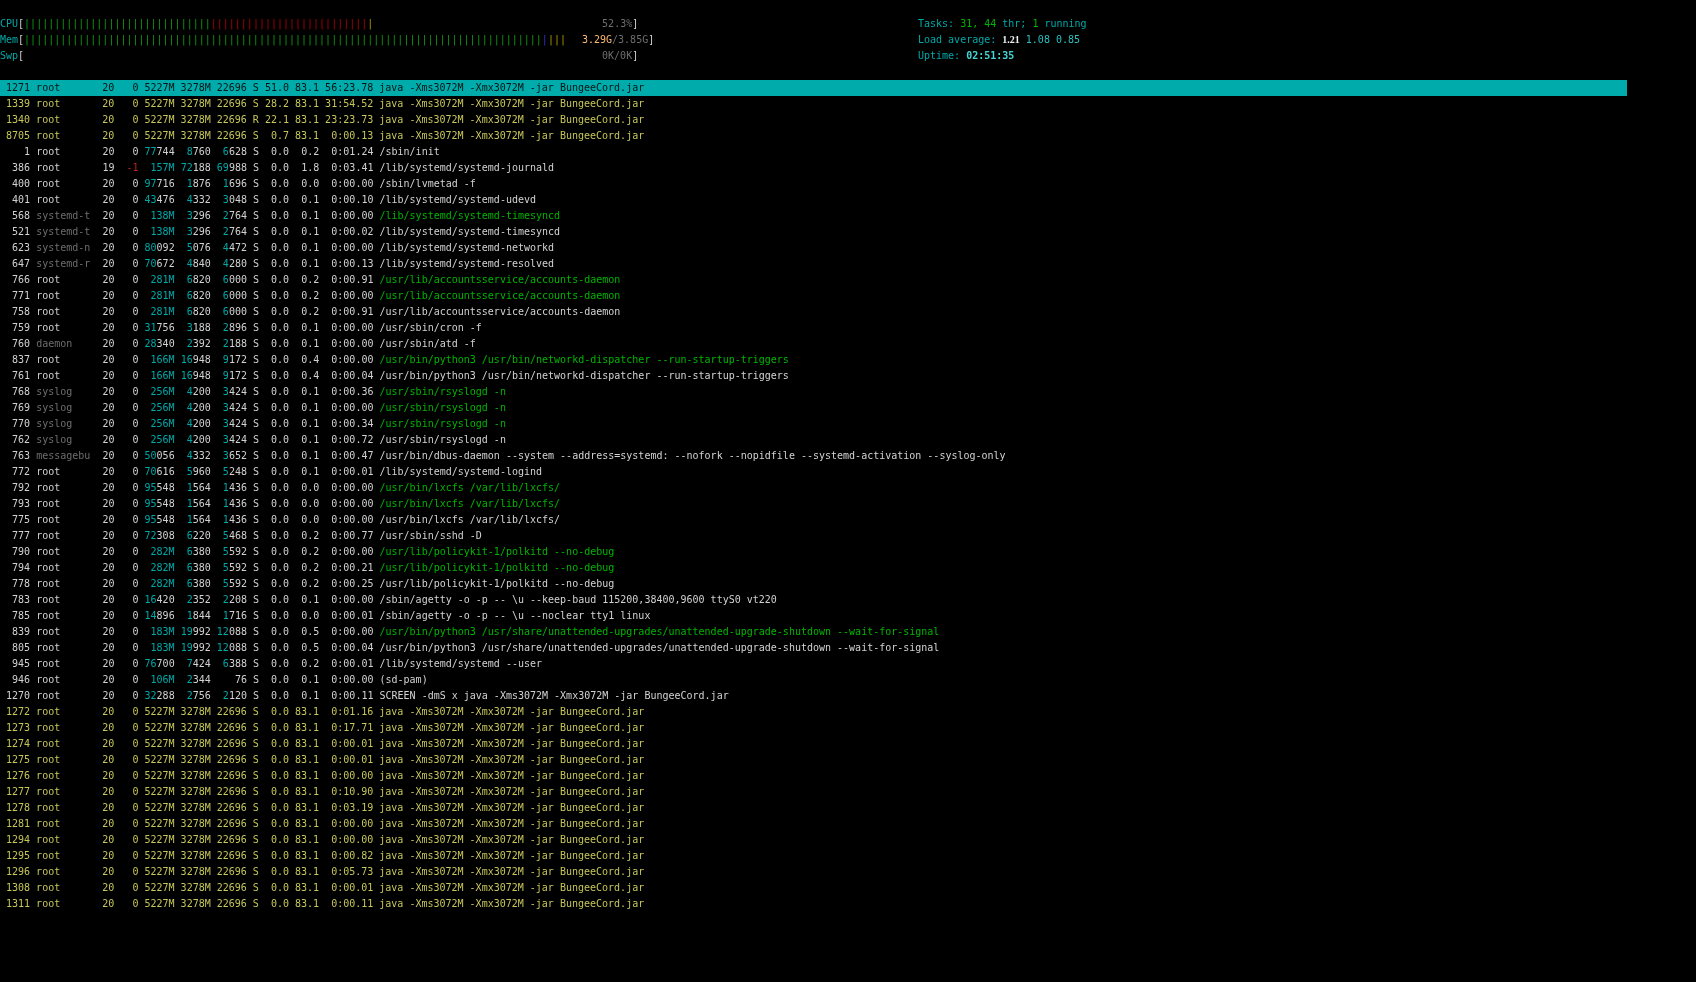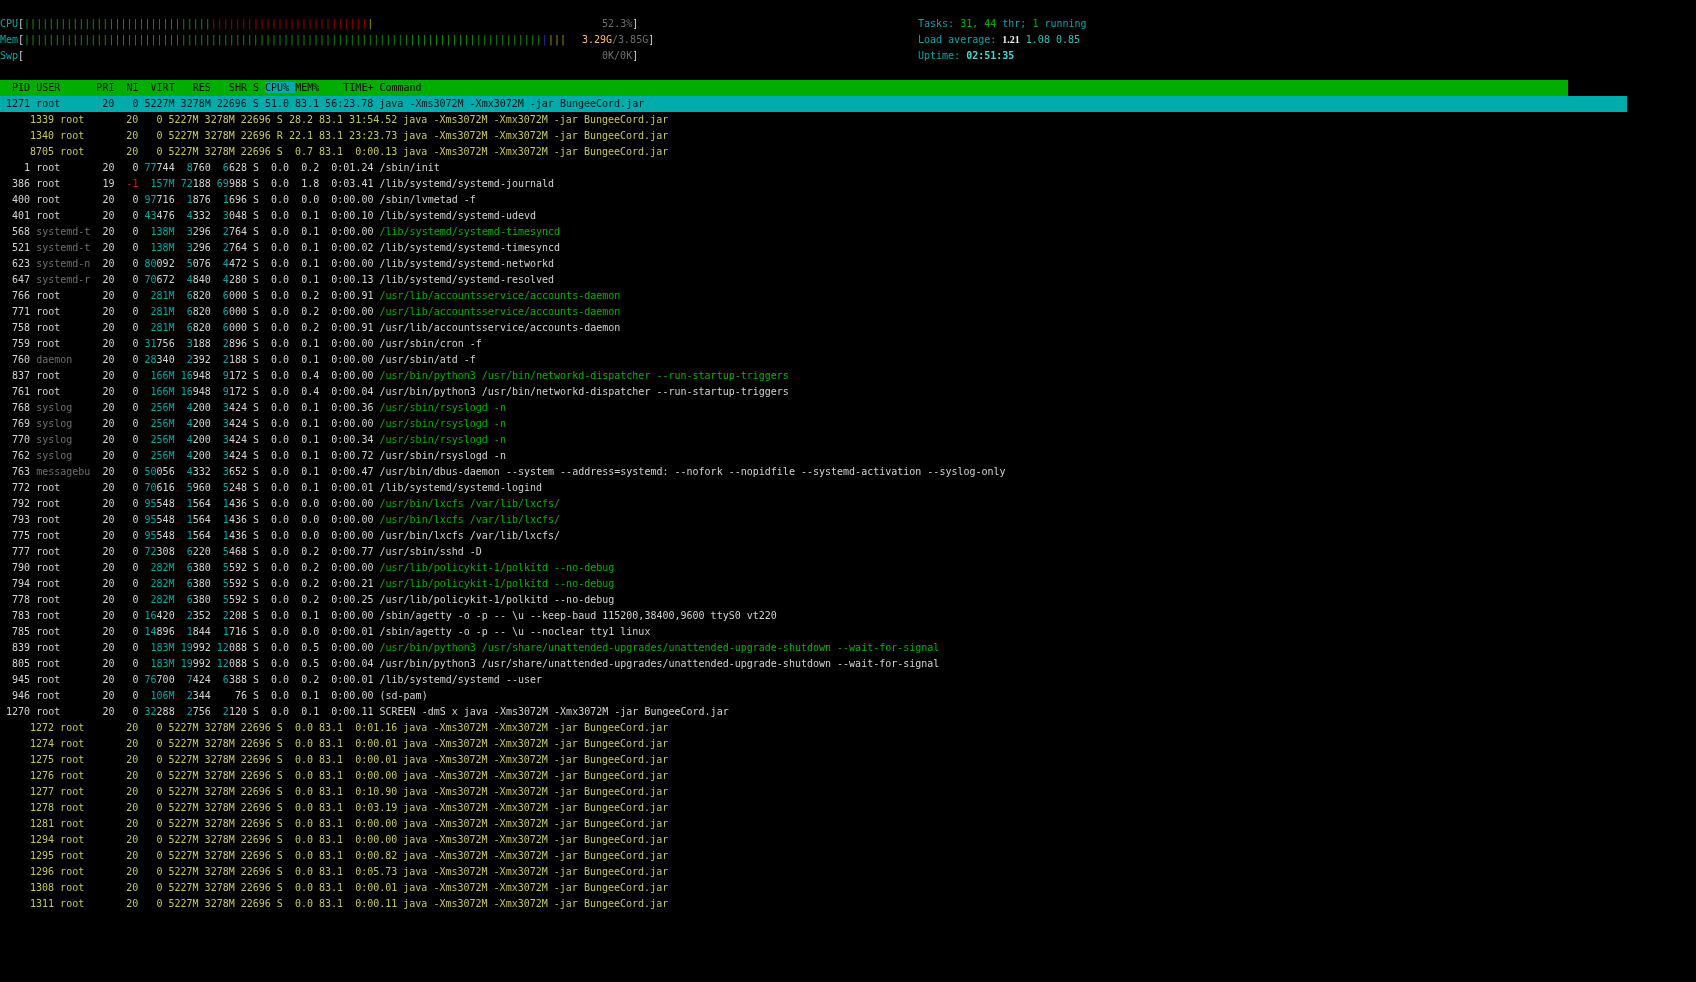--- a/index.html
+++ b/index.html
@@ -24,40 +24,39 @@
   .c-cy2{color:#2fbfbf;}
   .t-grn{color:#0f9b0f;}
   .t-red{color:#b00000;}
   .t-yel{color:#a99a00;}
   .t-blu{color:#3333cc;}
   .hdr{background:#00ad00;color:#0a0a0a;width:1568px;}
   .sorthdr{background:#00abab;}
   .row{width:1627px;}
   .sel{background:#00abab;}
   .sel .ln{color:#001414;}
-  .tag .ln{color:#c6c65a;padding-left:24px;}
+  .tag .ln{color:#c6c65a;}
 </style>
 </head>
 <body>
 
 <div class="screen">
   <div class="meters" id="meters">
       <div class="line"><span class="c-lbl">CPU</span><span class="c-txt">[</span><span class="t-grn">|||||||||||||||||||||||||||||||</span><span class="t-red">||||||||||||||||||||||||||</span><span class="t-yel">|</span>                                      <span class="c-dim">52.3%</span><span class="c-txt">]</span></div>
       <div class="line"><span class="c-lbl">Mem</span><span class="c-txt">[</span><span class="t-grn">||||||||||||||||||||||||||||||||||||||||||||||||||||||||||||||||||||||||||||||||||||||</span><span class="t-blu">|</span><span class="t-yel">|||</span><span class="c-yel">3.29G</span><span class="c-dim">/3.85G</span><span class="c-txt">]</span></div>
       <div class="line"><span class="c-lbl">Swp</span><span class="c-txt">[</span>                                                                                                <span class="c-dim">0K/0K</span><span class="c-txt">]</span></div>
     </div>
 
   <div class="sideinfo">
     <div class="line"><span class="c-lbl">Tasks: </span><span class="c-grn">31, 44</span><span class="c-lbl"> thr; </span><span class="c-grn">1</span><span class="c-lbl"> running</span></div>
     <div class="line"><span class="c-lbl">Load average: </span><span class="c-wht">1.21</span><span class="c-cy2"> 1.08 0.85</span></div>
     <div class="line"><span class="c-lbl">Uptime: </span><span class="c-bcy">02:51:35</span></div>
   </div>
 
   <div class="ptable" id="ptable">
-      <div class="line hdr"><span>  PID</span> <span>USER     </span> <span>PRI</span> <span> NI</span> <span> VIRT</span> <span>  RES</span> <span>  SHR</span> <span>S</span> <span class="sorthdr">CPU% </span><span>MEM%</span> <span>   TIME+</span> <span>Command</span></div>
       <div class="line row sel"><span class="ln"> 1271 root       20   0 5227M 3278M 22696 S 51.0 83.1 56:23.78 java -Xms3072M -Xmx3072M -jar BungeeCord.jar</span></div>
       <div class="line row tag"><span class="ln"> 1339 root       20   0 5227M 3278M 22696 S 28.2 83.1 31:54.52 java -Xms3072M -Xmx3072M -jar BungeeCord.jar</span></div>
       <div class="line row tag"><span class="ln"> 1340 root       20   0 5227M 3278M 22696 R 22.1 83.1 23:23.73 java -Xms3072M -Xmx3072M -jar BungeeCord.jar</span></div>
       <div class="line row tag"><span class="ln"> 8705 root       20   0 5227M 3278M 22696 S  0.7 83.1  0:00.13 java -Xms3072M -Xmx3072M -jar BungeeCord.jar</span></div>
       <div class="line row"><span class="c-txt">    1</span> <span class="c-txt">root     </span> <span class="c-txt"> 20</span> <span class="c-txt">  0</span> <span class="c-cyn">77</span><span class="c-txt">744</span>  <span class="c-cyn">8</span><span class="c-txt">760</span>  <span class="c-cyn">6</span><span class="c-txt">628</span> <span class="c-txt">S</span> <span class="c-txt"> 0.0</span> <span class="c-txt"> 0.2</span> <span class="c-txt"> 0:01.24</span> <span class="c-txt">/sbin/init</span></div>
       <div class="line row"><span class="c-txt">  386</span> <span class="c-txt">root     </span> <span class="c-txt"> 19</span> <span class="c-red"> -1</span>  <span class="c-cyn">157M</span> <span class="c-cyn">72</span><span class="c-txt">188</span> <span class="c-cyn">69</span><span class="c-txt">988</span> <span class="c-txt">S</span> <span class="c-txt"> 0.0</span> <span class="c-txt"> 1.8</span> <span class="c-txt"> 0:03.41</span> <span class="c-txt">/lib/systemd/systemd-journald</span></div>
       <div class="line row"><span class="c-txt">  400</span> <span class="c-txt">root     </span> <span class="c-txt"> 20</span> <span class="c-txt">  0</span> <span class="c-cyn">97</span><span class="c-txt">716</span>  <span class="c-cyn">1</span><span class="c-txt">876</span>  <span class="c-cyn">1</span><span class="c-txt">696</span> <span class="c-txt">S</span> <span class="c-txt"> 0.0</span> <span class="c-txt"> 0.0</span> <span class="c-txt"> 0:00.00</span> <span class="c-txt">/sbin/lvmetad -f</span></div>
       <div class="line row"><span class="c-txt">  401</span> <span class="c-txt">root     </span> <span class="c-txt"> 20</span> <span class="c-txt">  0</span> <span class="c-cyn">43</span><span class="c-txt">476</span>  <span class="c-cyn">4</span><span class="c-txt">332</span>  <span class="c-cyn">3</span><span class="c-txt">048</span> <span class="c-txt">S</span> <span class="c-txt"> 0.0</span> <span class="c-txt"> 0.1</span> <span class="c-txt"> 0:00.10</span> <span class="c-txt">/lib/systemd/systemd-udevd</span></div>
       <div class="line row"><span class="c-txt">  568</span> <span class="c-dim">systemd-t</span> <span class="c-txt"> 20</span> <span class="c-txt">  0</span>  <span class="c-cyn">138M</span>  <span class="c-cyn">3</span><span class="c-txt">296</span>  <span class="c-cyn">2</span><span class="c-txt">764</span> <span class="c-txt">S</span> <span class="c-txt"> 0.0</span> <span class="c-txt"> 0.1</span> <span class="c-txt"> 0:00.00</span> <span class="c-grn">/lib/systemd/systemd-timesyncd</span></div>
       <div class="line row"><span class="c-txt">  521</span> <span class="c-dim">systemd-t</span> <span class="c-txt"> 20</span> <span class="c-txt">  0</span>  <span class="c-cyn">138M</span>  <span class="c-cyn">3</span><span class="c-txt">296</span>  <span class="c-cyn">2</span><span class="c-txt">764</span> <span class="c-txt">S</span> <span class="c-txt"> 0.0</span> <span class="c-txt"> 0.1</span> <span class="c-txt"> 0:00.02</span> <span class="c-txt">/lib/systemd/systemd-timesyncd</span></div>
@@ -84,20 +83,21 @@
       <div class="line row"><span class="c-txt">  794</span> <span class="c-txt">root     </span> <span class="c-txt"> 20</span> <span class="c-txt">  0</span>  <span class="c-cyn">282M</span>  <span class="c-cyn">6</span><span class="c-txt">380</span>  <span class="c-cyn">5</span><span class="c-txt">592</span> <span class="c-txt">S</span> <span class="c-txt"> 0.0</span> <span class="c-txt"> 0.2</span> <span class="c-txt"> 0:00.21</span> <span class="c-grn">/usr/lib/policykit-1/polkitd --no-debug</span></div>
       <div class="line row"><span class="c-txt">  778</span> <span class="c-txt">root     </span> <span class="c-txt"> 20</span> <span class="c-txt">  0</span>  <span class="c-cyn">282M</span>  <span class="c-cyn">6</span><span class="c-txt">380</span>  <span class="c-cyn">5</span><span class="c-txt">592</span> <span class="c-txt">S</span> <span class="c-txt"> 0.0</span> <span class="c-txt"> 0.2</span> <span class="c-txt"> 0:00.25</span> <span class="c-txt">/usr/lib/policykit-1/polkitd --no-debug</span></div>
       <div class="line row"><span class="c-txt">  783</span> <span class="c-txt">root     </span> <span class="c-txt"> 20</span> <span class="c-txt">  0</span> <span class="c-cyn">16</span><span class="c-txt">420</span>  <span class="c-cyn">2</span><span class="c-txt">352</span>  <span class="c-cyn">2</span><span class="c-txt">208</span> <span class="c-txt">S</span> <span class="c-txt"> 0.0</span> <span class="c-txt"> 0.1</span> <span class="c-txt"> 0:00.00</span> <span class="c-txt">/sbin/agetty -o -p -- \u --keep-baud 115200,38400,9600 ttyS0 vt220</span></div>
       <div class="line row"><span class="c-txt">  785</span> <span class="c-txt">root     </span> <span class="c-txt"> 20</span> <span class="c-txt">  0</span> <span class="c-cyn">14</span><span class="c-txt">896</span>  <span class="c-cyn">1</span><span class="c-txt">844</span>  <span class="c-cyn">1</span><span class="c-txt">716</span> <span class="c-txt">S</span> <span class="c-txt"> 0.0</span> <span class="c-txt"> 0.0</span> <span class="c-txt"> 0:00.01</span> <span class="c-txt">/sbin/agetty -o -p -- \u --noclear tty1 linux</span></div>
       <div class="line row"><span class="c-txt">  839</span> <span class="c-txt">root     </span> <span class="c-txt"> 20</span> <span class="c-txt">  0</span>  <span class="c-cyn">183M</span> <span class="c-cyn">19</span><span class="c-txt">992</span> <span class="c-cyn">12</span><span class="c-txt">088</span> <span class="c-txt">S</span> <span class="c-txt"> 0.0</span> <span class="c-txt"> 0.5</span> <span class="c-txt"> 0:00.00</span> <span class="c-grn">/usr/bin/python3 /usr/share/unattended-upgrades/unattended-upgrade-shutdown --wait-for-signal</span></div>
       <div class="line row"><span class="c-txt">  805</span> <span class="c-txt">root     </span> <span class="c-txt"> 20</span> <span class="c-txt">  0</span>  <span class="c-cyn">183M</span> <span class="c-cyn">19</span><span class="c-txt">992</span> <span class="c-cyn">12</span><span class="c-txt">088</span> <span class="c-txt">S</span> <span class="c-txt"> 0.0</span> <span class="c-txt"> 0.5</span> <span class="c-txt"> 0:00.04</span> <span class="c-txt">/usr/bin/python3 /usr/share/unattended-upgrades/unattended-upgrade-shutdown --wait-for-signal</span></div>
       <div class="line row"><span class="c-txt">  945</span> <span class="c-txt">root     </span> <span class="c-txt"> 20</span> <span class="c-txt">  0</span> <span class="c-cyn">76</span><span class="c-txt">700</span>  <span class="c-cyn">7</span><span class="c-txt">424</span>  <span class="c-cyn">6</span><span class="c-txt">388</span> <span class="c-txt">S</span> <span class="c-txt"> 0.0</span> <span class="c-txt"> 0.2</span> <span class="c-txt"> 0:00.01</span> <span class="c-txt">/lib/systemd/systemd --user</span></div>
       <div class="line row"><span class="c-txt">  946</span> <span class="c-txt">root     </span> <span class="c-txt"> 20</span> <span class="c-txt">  0</span>  <span class="c-cyn">106M</span>  <span class="c-cyn">2</span><span class="c-txt">344</span>    <span class="c-txt">76</span> <span class="c-txt">S</span> <span class="c-txt"> 0.0</span> <span class="c-txt"> 0.1</span> <span class="c-txt"> 0:00.00</span> <span class="c-txt">(sd-pam)</span></div>
       <div class="line row"><span class="c-txt"> 1270</span> <span class="c-txt">root     </span> <span class="c-txt"> 20</span> <span class="c-txt">  0</span> <span class="c-cyn">32</span><span class="c-txt">288</span>  <span class="c-cyn">2</span><span class="c-txt">756</span>  <span class="c-cyn">2</span><span class="c-txt">120</span> <span class="c-txt">S</span> <span class="c-txt"> 0.0</span> <span class="c-txt"> 0.1</span> <span class="c-txt"> 0:00.11</span> <span class="c-txt">SCREEN -dmS x java -Xms3072M -Xmx3072M -jar BungeeCord.jar</span></div>
       <div class="line row tag"><span class="ln"> 1272 root       20   0 5227M 3278M 22696 S  0.0 83.1  0:01.16 java -Xms3072M -Xmx3072M -jar BungeeCord.jar</span></div>
+      <div class="line row tag"><span class="ln"> 1273 root       20   0 5227M 3278M 22696 S  0.0 83.1  0:17.71 java -Xms3072M -Xmx3072M -jar BungeeCord.jar</span></div>
       <div class="line row tag"><span class="ln"> 1274 root       20   0 5227M 3278M 22696 S  0.0 83.1  0:00.01 java -Xms3072M -Xmx3072M -jar BungeeCord.jar</span></div>
       <div class="line row tag"><span class="ln"> 1275 root       20   0 5227M 3278M 22696 S  0.0 83.1  0:00.01 java -Xms3072M -Xmx3072M -jar BungeeCord.jar</span></div>
       <div class="line row tag"><span class="ln"> 1276 root       20   0 5227M 3278M 22696 S  0.0 83.1  0:00.00 java -Xms3072M -Xmx3072M -jar BungeeCord.jar</span></div>
       <div class="line row tag"><span class="ln"> 1277 root       20   0 5227M 3278M 22696 S  0.0 83.1  0:10.90 java -Xms3072M -Xmx3072M -jar BungeeCord.jar</span></div>
       <div class="line row tag"><span class="ln"> 1278 root       20   0 5227M 3278M 22696 S  0.0 83.1  0:03.19 java -Xms3072M -Xmx3072M -jar BungeeCord.jar</span></div>
       <div class="line row tag"><span class="ln"> 1281 root       20   0 5227M 3278M 22696 S  0.0 83.1  0:00.00 java -Xms3072M -Xmx3072M -jar BungeeCord.jar</span></div>
       <div class="line row tag"><span class="ln"> 1294 root       20   0 5227M 3278M 22696 S  0.0 83.1  0:00.00 java -Xms3072M -Xmx3072M -jar BungeeCord.jar</span></div>
       <div class="line row tag"><span class="ln"> 1295 root       20   0 5227M 3278M 22696 S  0.0 83.1  0:00.82 java -Xms3072M -Xmx3072M -jar BungeeCord.jar</span></div>
       <div class="line row tag"><span class="ln"> 1296 root       20   0 5227M 3278M 22696 S  0.0 83.1  0:05.73 java -Xms3072M -Xmx3072M -jar BungeeCord.jar</span></div>
       <div class="line row tag"><span class="ln"> 1308 root       20   0 5227M 3278M 22696 S  0.0 83.1  0:00.01 java -Xms3072M -Xmx3072M -jar BungeeCord.jar</span></div>

